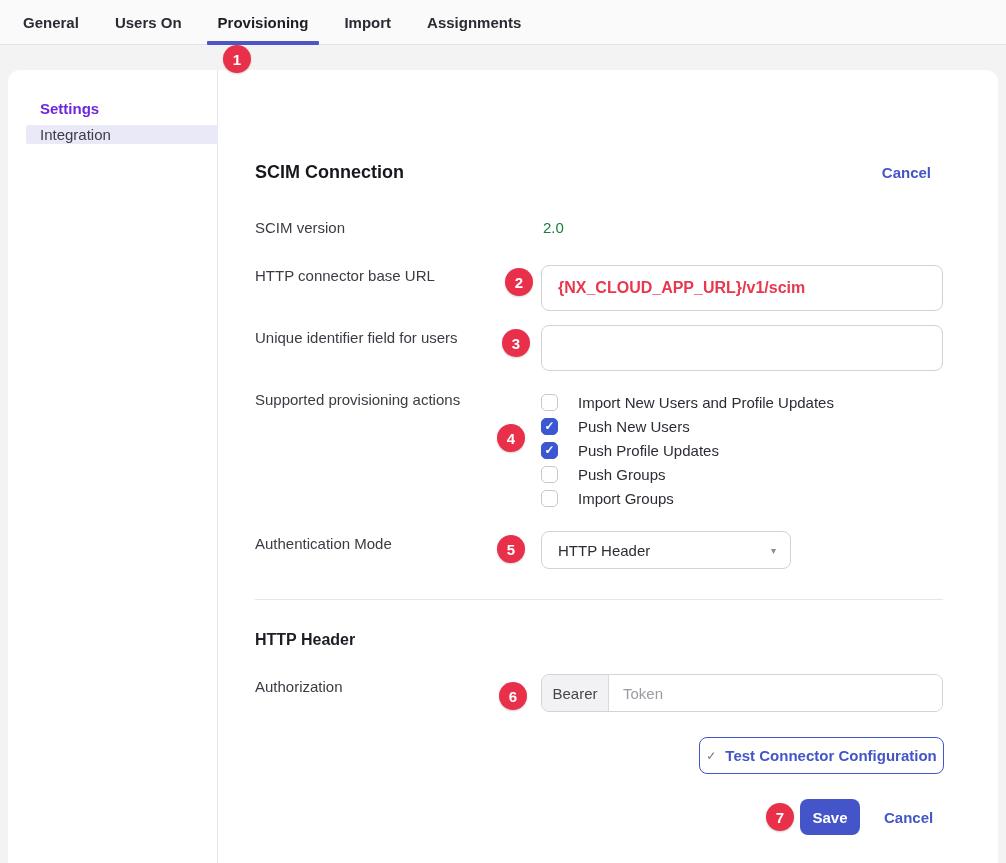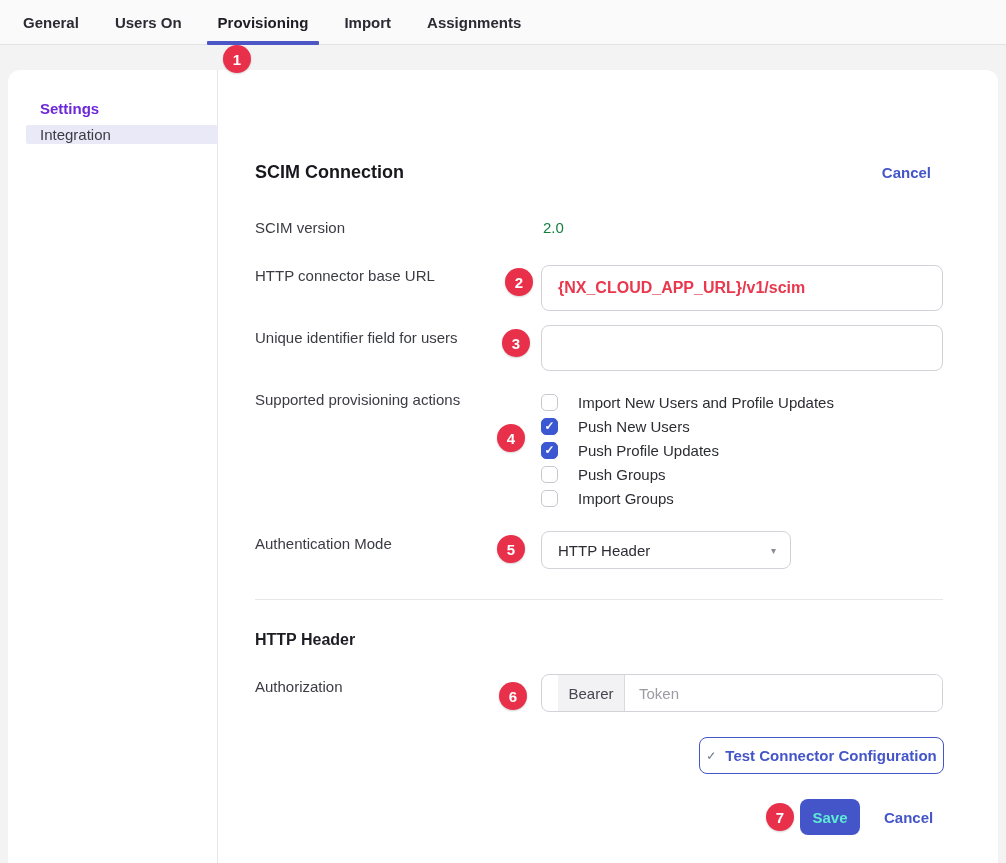--- a/index.html
+++ b/index.html
@@ -103,21 +103,21 @@
   .divider { position:absolute; left:255px; top:599px; width:688px; height:1px; background:#e7e7ea; }
 
   .subsection-title {
     position:absolute; left:255px; top:631px;
     font-size:16px; font-weight:700; color:#1d1d24;
   }
 
   .input-group {
     position:absolute; left:541px; top:674px; width:402px; height:38px;
     border:1px solid #d2d2d8; border-radius:8px; background:#fff;
-    display:flex; overflow:hidden;padding-left:16px;
+    display:flex; overflow:hidden;
   }
   .input-prefix {
     width:67px; flex:0 0 67px; background:#f2f2f4; border-right:1px solid #dadade;
     display:flex; align-items:center; justify-content:center;
     font-size:15px; color:#45454e;
   }
   .input-group input {
     flex:1; border:none; outline:none; padding:0 14px;
     font-family:"Liberation Sans",sans-serif; font-size:15px; color:#14532d;
   }
@@ -128,21 +128,21 @@
     background:#fff; border:1.5px solid #4355c8; border-radius:8px;
     display:flex; align-items:center; justify-content:center; gap:9px;
     font-size:15px; font-weight:700; color:#4355c8; cursor:pointer;
   }
   .test-btn .test-check { font-size:12px; font-weight:400; color:#6b7488; }
 
   .save-btn {
     position:absolute; left:800px; top:799px; width:60px; height:36px;
     background:#4355c8; border:none; border-radius:8px;
     font-family:"Liberation Sans",sans-serif;
-    font-size:15px; font-weight:700; color:#5eead4; cursor:pointer;
+    font-size:15px; font-weight:700; color:#ffffff; cursor:pointer;
   }
   .cancel-bottom { position:absolute; left:884px; top:809px; }
 </style>
 </head>
 <body>
 
 <div class="page">
 
   <div class="tabbar">
     <div class="tab">General</div>

